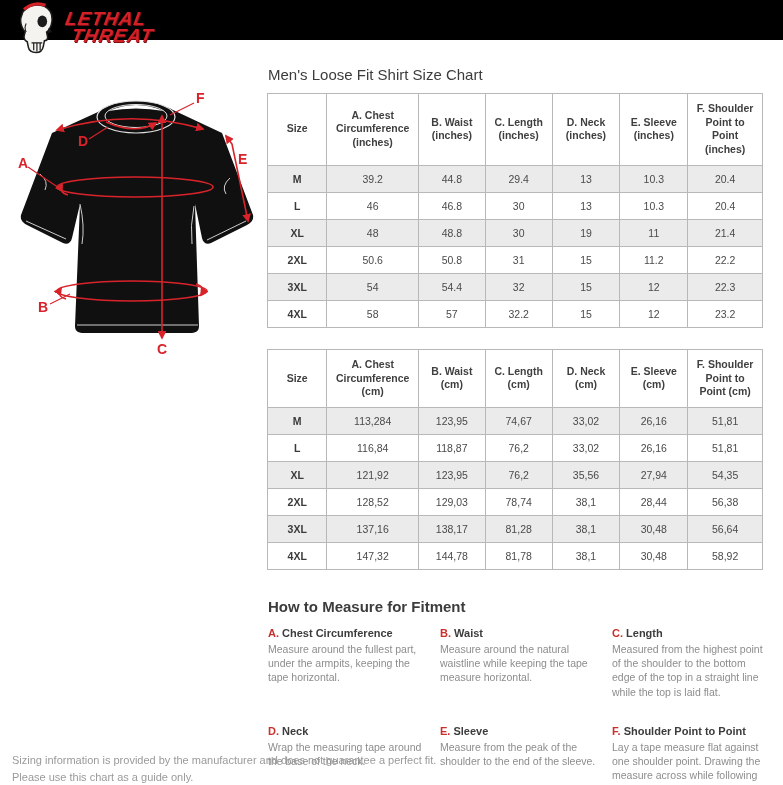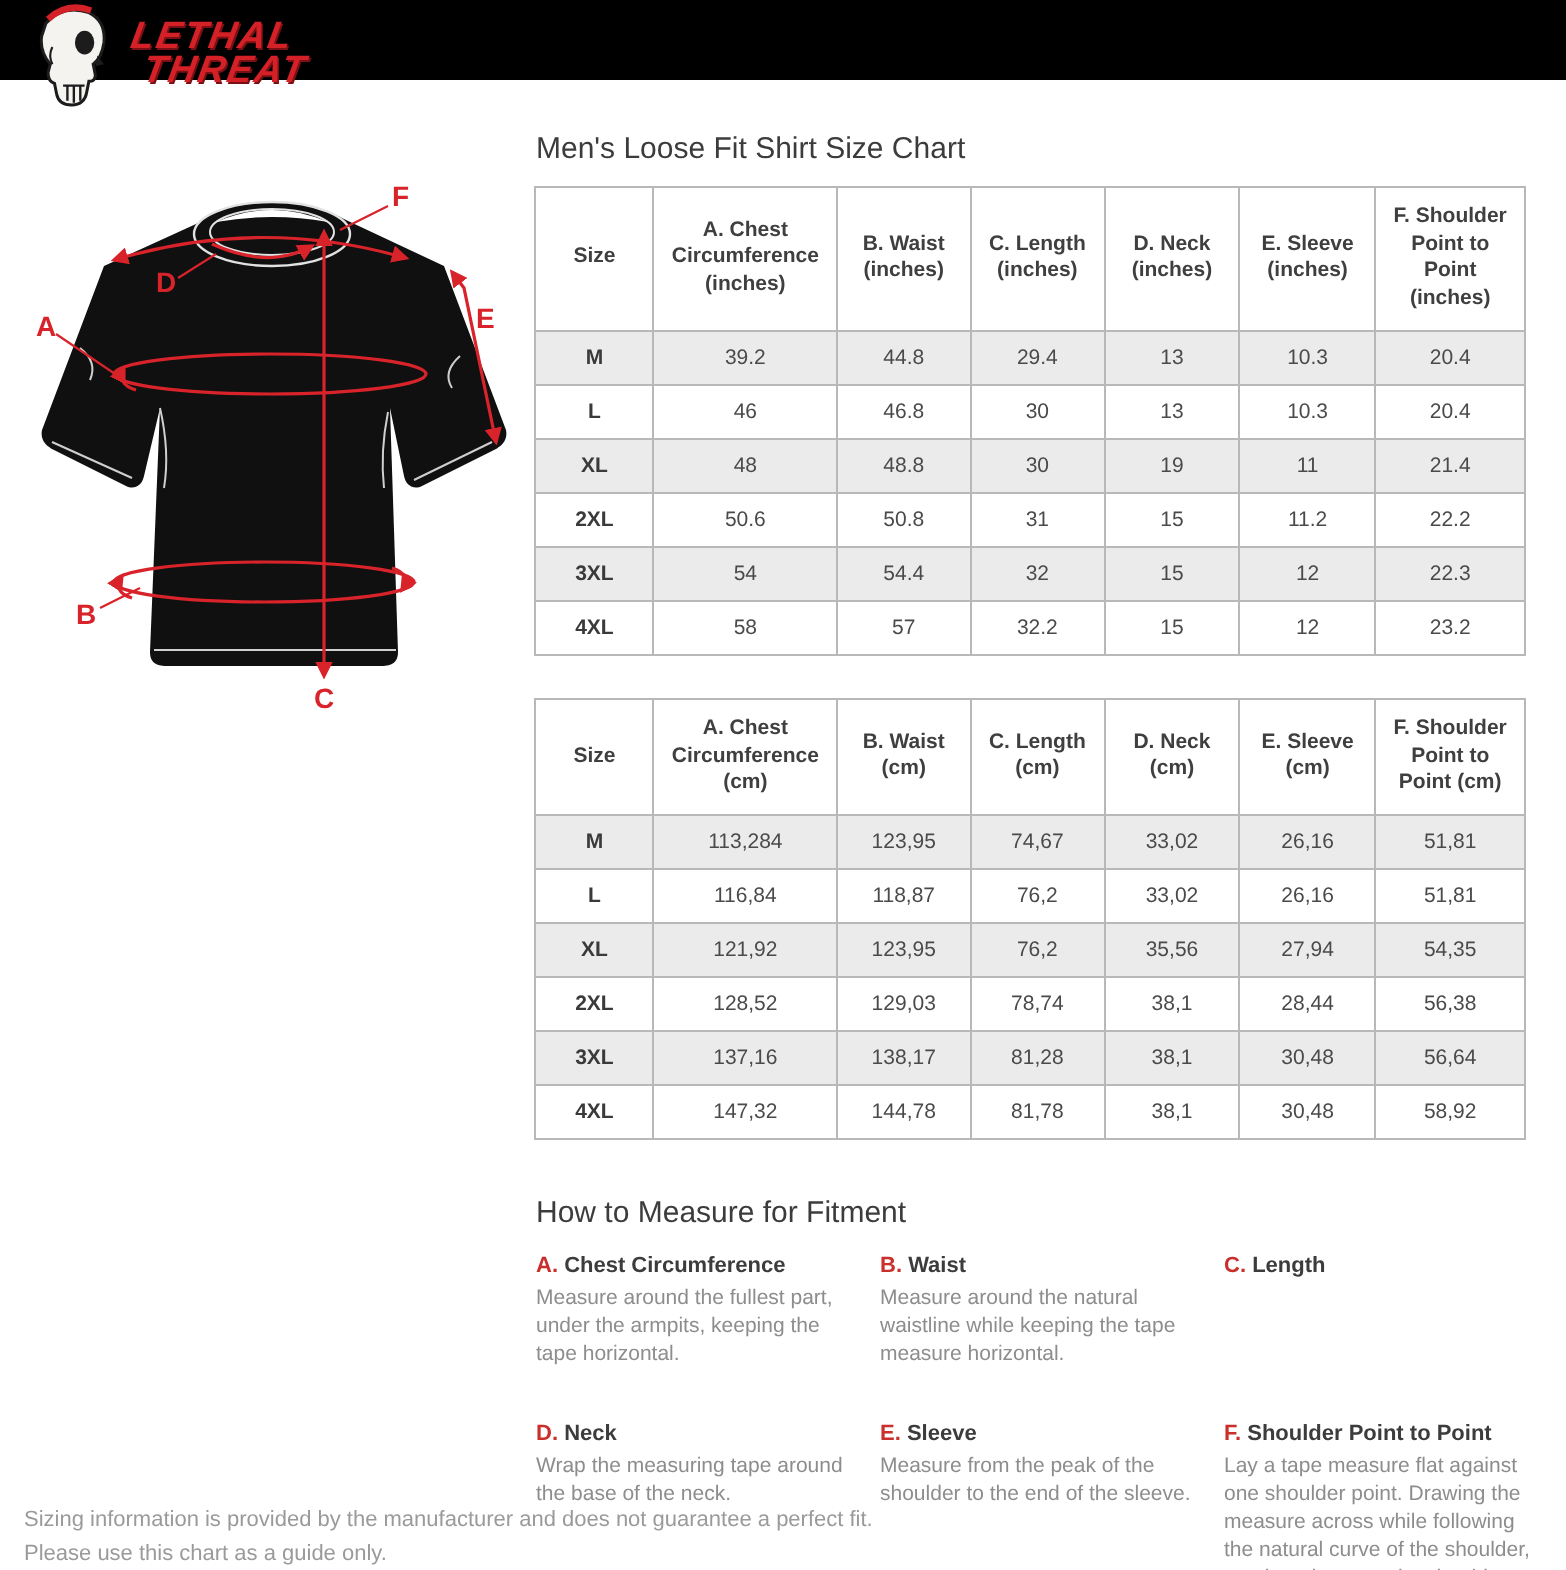--- a/index.html
+++ b/index.html
@@ -13,21 +13,21 @@
   
   .header-bar { position:absolute; left:0; top:0; width:783px; height:40px; background:#000; }
   .brand-logo { position:absolute; left:14px; top:2px; width:230px; height:58px; display:flex; align-items:flex-start; }
   .brand-words { margin-left:2px; margin-top:8px; transform:skewX(-10deg); line-height:.92; }
   .brand-line { display:block; font-style:italic; font-weight:bold; font-size:19px; letter-spacing:1px;
     color:#d42027; text-shadow:1px 1px 0 #7a1014; }
   .brand-line.l2 { margin-left:9px; }
 
   
   .page-title { position:absolute; left:268px; top:66px; font-size:15px; font-weight:normal; color:#3c3c3c; }
-  .measure-heading { font-size:15px; font-weight:normal; color:#3c3c3c; }
+  .measure-heading { font-size:15px; font-weight:bold; color:#3c3c3c; }
 
   
   .size-table { position:absolute; left:267px; width:496px; border-collapse:collapse; table-layout:fixed; }
   #table-inches { top:93px; }
   #table-cm { top:349px; }
   .size-table th, .size-table td {
     border:1px solid #b8b8b8; text-align:center; vertical-align:middle;
   }
   .size-table th {
     background:#fff; font-size:10.5px; font-weight:bold; color:#3f3f3f;
@@ -289,20 +289,21 @@
         <div>
           <div class="measure-item-title"><span class="prefix">A. </span>Chest Circumference</div>
           <div class="measure-item-desc">Measure around the fullest part, under the armpits, keeping the tape horizontal.</div>
         </div>
         <div>
           <div class="measure-item-title"><span class="prefix">B. </span>Waist</div>
           <div class="measure-item-desc">Measure around the natural waistline while keeping the tape measure horizontal.</div>
         </div>
         <div>
           <div class="measure-item-title"><span class="prefix">C. </span>Length</div>
+          <div class="measure-item-desc">Measured from the highest point of the shoulder to the bottom edge of the top in a straight line while the top is laid flat.</div>
         </div>
         <div>
           <div class="measure-item-title"><span class="prefix">D. </span>Neck</div>
           <div class="measure-item-desc">Wrap the measuring tape around the base of the neck.</div>
         </div>
         <div>
           <div class="measure-item-title"><span class="prefix">E. </span>Sleeve</div>
           <div class="measure-item-desc">Measure from the peak of the shoulder to the end of the sleeve.</div>
         </div>
         <div>

